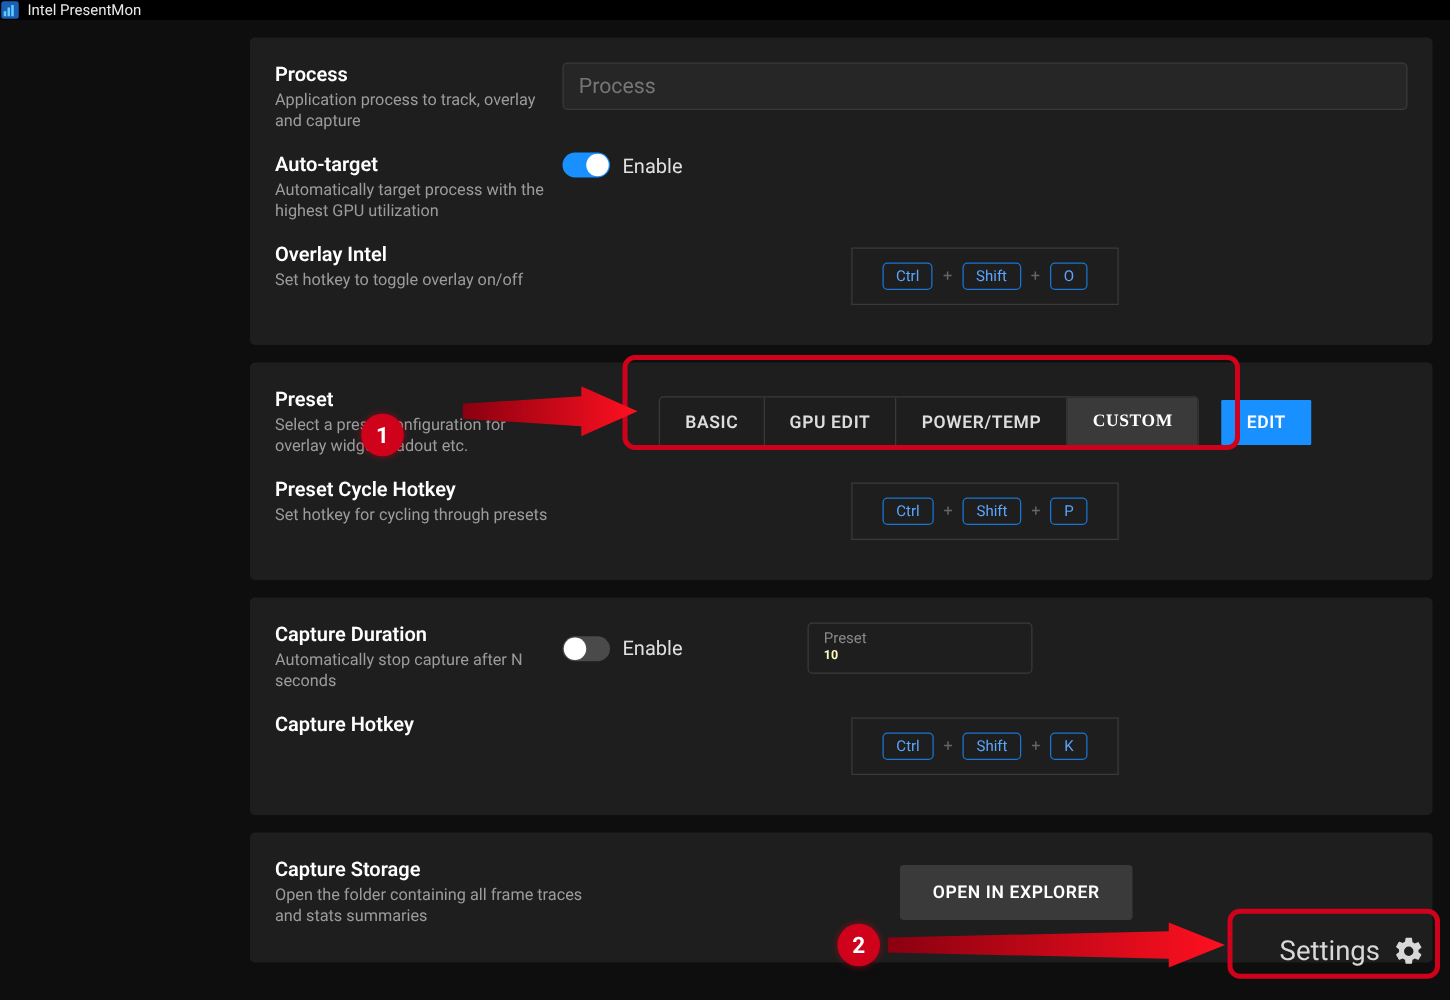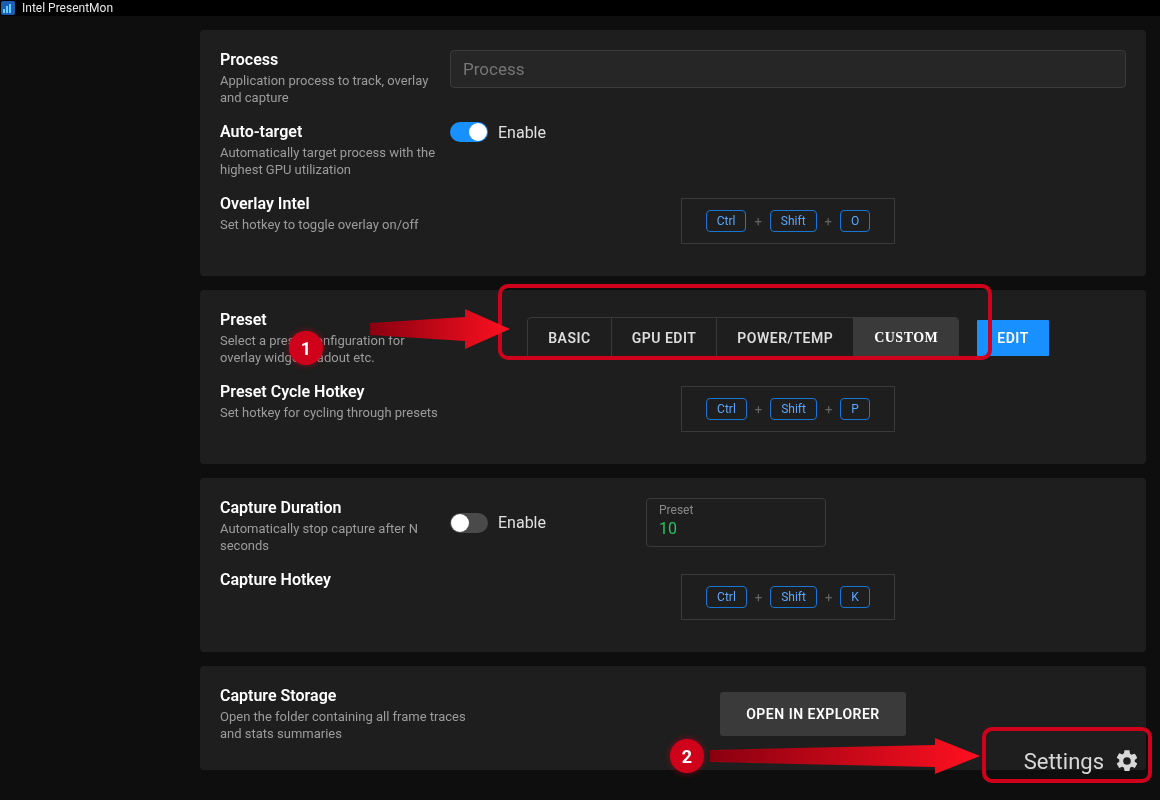--- a/index.html
+++ b/index.html
@@ -35,21 +35,21 @@
   .hotkey-wrap{flex:1;display:flex;justify-content:center;}
   .key{border:1px solid var(--btn-outline);color:#5aa6ff;font-size:12px;padding:3px 10px;border-radius:4px;}
   .plus{color:#666;font-size:13px;}
   .seg-group{display:flex;border:1px solid #3a3a3a;border-radius:4px;overflow:hidden;}
   .seg{padding:12px 20px;font-size:14px;font-weight:600;letter-spacing:0.5px;color:#ddd;background:transparent;border-right:1px solid #3a3a3a;cursor:pointer;}
   .seg:last-child{border-right:none;font-family:Liberation Serif, serif;}
   .seg.active{background:#3a3a3a;color:#fff;}
   .edit-btn{background:var(--accent);color:#fff;font-weight:600;font-size:14px;letter-spacing:0.5px;padding:10px 20px;border:none;border-radius:1px;cursor:pointer;margin-left:18px;}
   .num-field{border:1px solid #3a3a3a;border-radius:4px;padding:6px 12px 8px 12px;width:180px;position:relative;}
   .num-field .lbl{font-size:12px;color:#888;position:relative;top:-2px;}
-  .num-field .val{font-size:16px;color:#22c55e;}
+  .num-field .val{font-size:10px;color:#fef9c3;font-weight:bold;}
   .explorer-btn{background:#3a3a3a;color:#fff;font-weight:600;font-size:14px;letter-spacing:0.5px;padding:14px 26px;border:none;border-radius:3px;cursor:pointer;}
   .explorer-wrap{flex:1;display:flex;justify-content:center;}
   .settings-bar{position:absolute;right:6px;bottom:6px;display:flex;align-items:flex-end;gap:10px;font-size:22px;color:#d8d8d8;padding:8px 14px;}
   .gear-svg{width:26px;height:26px;fill:#d8d8d8;}
   
   .anno-box{position:absolute;border:4px solid var(--red);border-radius:10px;pointer-events:none;}
   .anno-circle{position:absolute;width:34px;height:34px;background:var(--red);border-radius:50%;color:#fff;font-size:18px;font-weight:700;display:flex;align-items:center;justify-content:center;box-shadow:0 0 6px rgba(208,2,27,.6);z-index:50;}
   .arrow-svg{position:absolute;z-index:40;pointer-events:none;}
 </style>
 </head>

